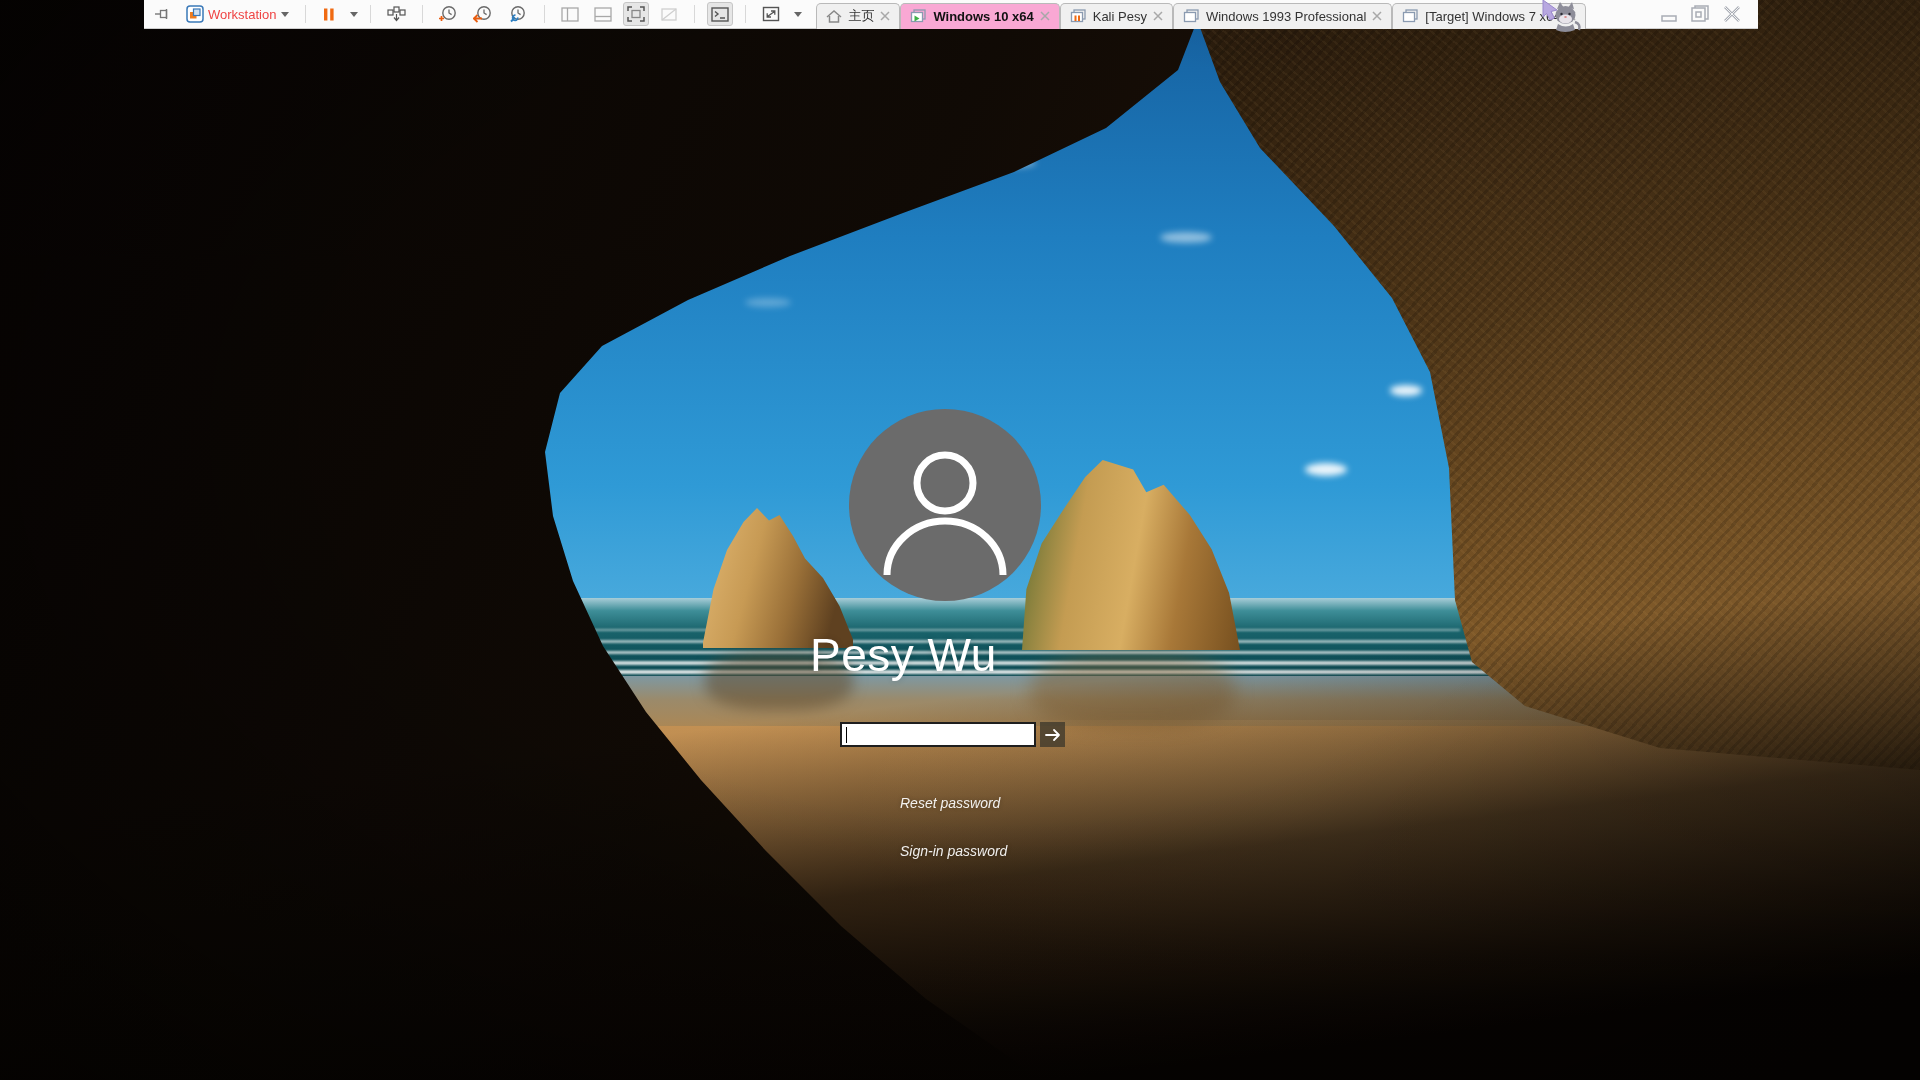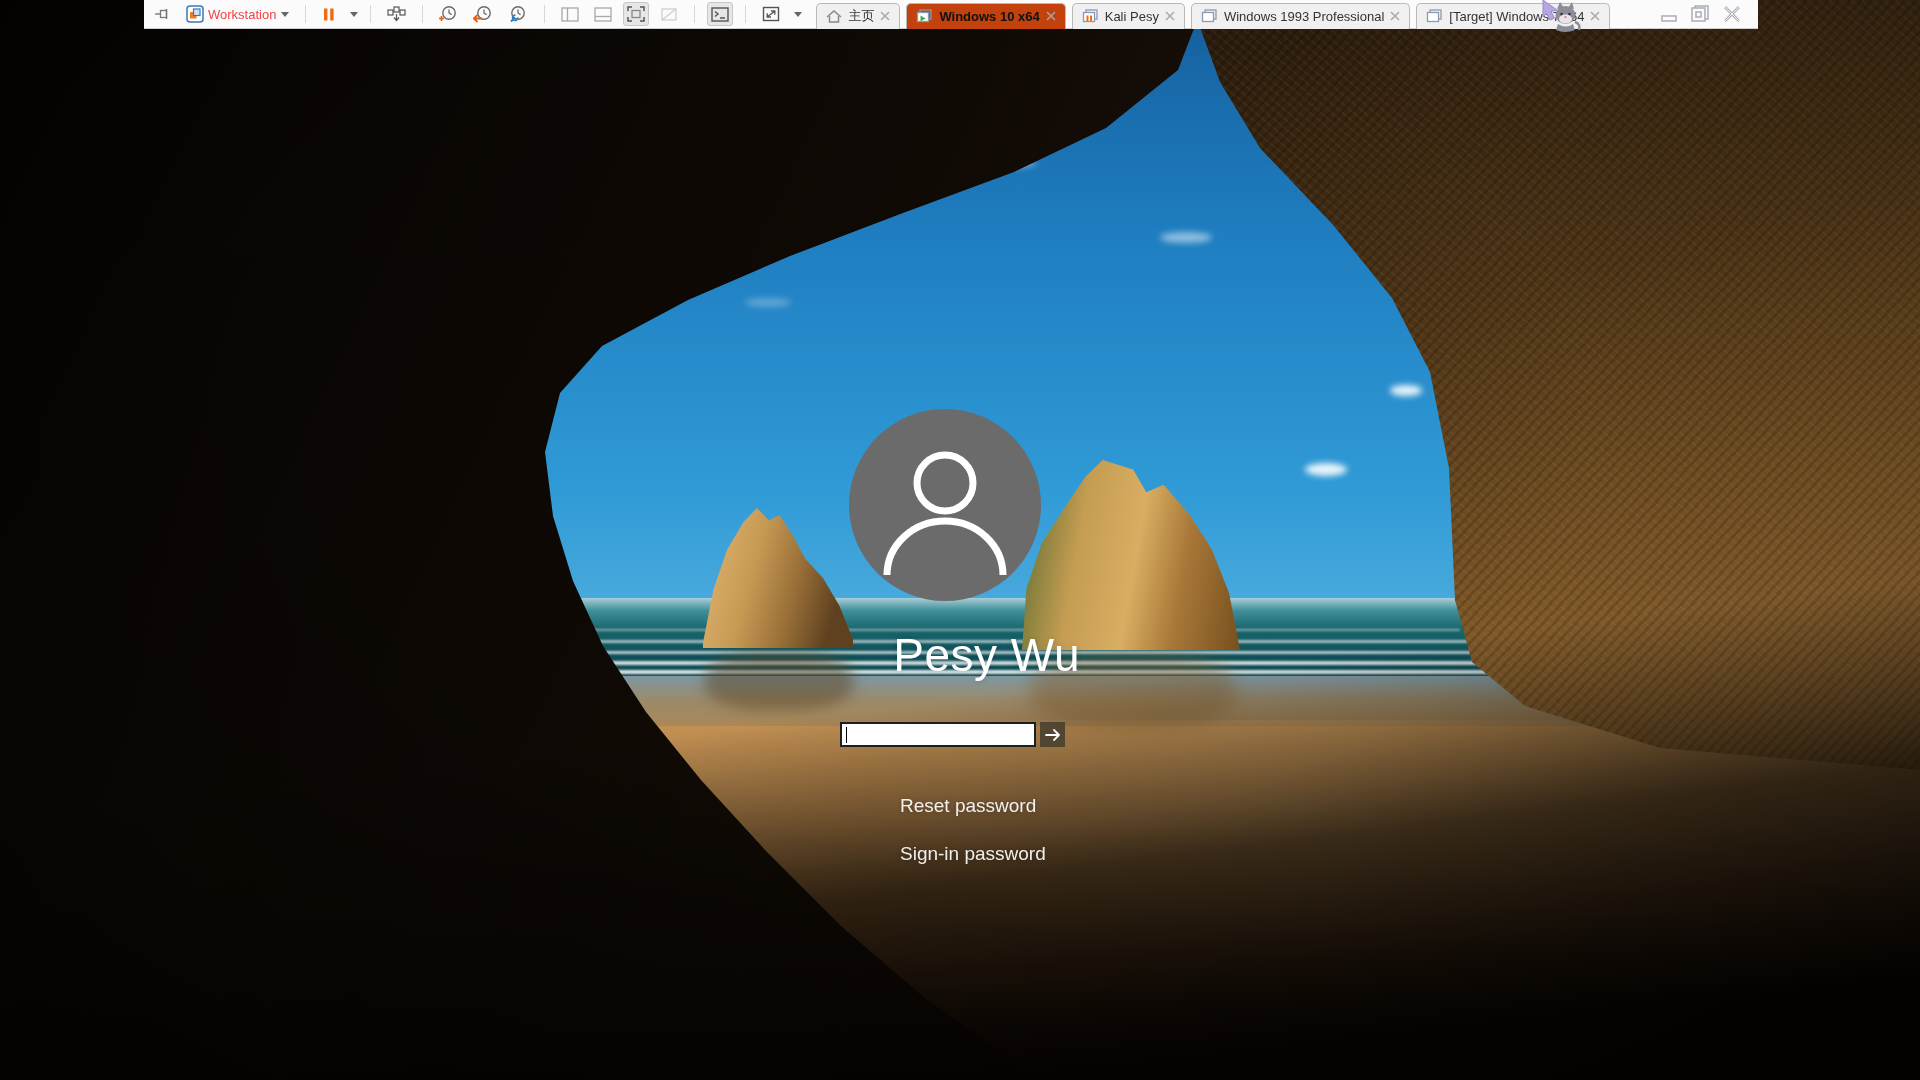--- a/index.html
+++ b/index.html
@@ -45,45 +45,45 @@
   .mass-left{inset:0;filter:drop-shadow(3px 0 4px rgba(140,95,40,.35));
     background:linear-gradient(115deg,#060302 0%,#100a05 42%,#1f1208 66%,#38220f 84%,#150d06 100%);
     clip-path:polygon(0px 0px,1205px 0px,1178px 70px,1106px 128px,1014px 172px,903px 213px,790px 256px,688px 300px,602px 346px,560px 393px,545px 452px,553px 516px,573px 581px,603px 646px,646px 712px,701px 780px,766px 851px,841px 926px,926px 999px,1012px 1059px,1038px 1080px,0px 1080px);}
   .shadow-bottom{inset:0;
     background:linear-gradient(173deg,rgba(8,5,2,0) 62%,rgba(8,5,2,.72) 76%,#060301 92%);}
   .vignette{inset:0;background:radial-gradient(ellipse at 52% 40%,rgba(0,0,0,0) 42%,rgba(0,0,0,.18) 72%,rgba(0,0,0,.42) 100%);}
 
   
   .login{position:absolute;inset:0;}
   .avatar{position:absolute;left:849px;top:409px;width:192px;height:192px;border-radius:50%;background:#6b6b6b;}
-  .username{position:absolute;left:810px;top:628px;width:270px;text-align:right;color:#fff;
+  .username{position:absolute;left:810px;top:628px;width:270px;text-align:left;color:#fff;
     font-size:46px;font-weight:300;letter-spacing:.5px;text-shadow:0 0 6px rgba(0,0,0,.15);}
   .pwrow{position:absolute;left:840px;top:722px;height:25px;display:flex;align-items:stretch;}
   .pwbox{width:196px;background:#fff;border:2px solid #1e1e1e;position:relative;}
   .caret{position:absolute;left:4px;top:3px;width:1px;height:16px;background:#000;}
   .pwsubmit{width:25px;height:25px;margin-left:4px;border:none;padding:0;cursor:pointer;
     background:rgba(62,56,44,.78);display:flex;align-items:center;justify-content:center;}
-  .link{position:absolute;left:900px;color:rgba(255,255,255,.92);font-size:19px;cursor:pointer;text-shadow:0 0 4px rgba(0,0,0,.25);}
+  .link{position:absolute;left:900px;color:rgba(255,255,255,.92);font-size:14px;cursor:pointer;text-shadow:0 0 4px rgba(0,0,0,.25);font-style:italic;}
   .link-reset{top:795px;}
   .link-signin{top:843px;}
 
   
   .toolbar{position:absolute;left:144px;top:0;width:1614px;height:29px;background:#fbfbfb;
     border-bottom:1px solid #cfcfcf;display:flex;align-items:center;padding:0 8px 0 6px;}
   .tb-left{display:flex;align-items:center;gap:7px;flex:0 0 auto;}
   .sep{width:1px;height:18px;background:#d8d8d8;margin:0 5px;}
   .tbtn{display:flex;align-items:center;justify-content:center;height:24px;padding:0 3px;border-radius:3px;border:1px solid transparent;cursor:pointer;}
   .tbtn.pressed{background:#e6e6e6;border-color:#c6c6c6;}
   .tbtn.disabled{opacity:.45;cursor:default;}
   .menu-label{font-size:13px;color:#ef4444;margin:0 2px 0 4px;cursor:pointer;}
   .caret-down{width:0;height:0;border-left:4px solid transparent;border-right:4px solid transparent;border-top:5px solid #666;margin-left:3px;cursor:pointer;}
-  .tabs{display:flex;align-items:flex-end;gap:6px;height:29px;margin-left:14px;flex:0 0 auto;}
+  .tabs{display:flex;align-items:flex-end;height:29px;margin-left:14px;flex:0 0 auto;}
   .tab{height:26px;display:flex;align-items:center;gap:6px;padding:0 9px;background:#f0f0f0;
     border:1px solid #b9b9b9;border-bottom:none;border-radius:5px 5px 0 0;font-size:13px;color:#333;cursor:pointer;}
-  .tab.active{background:#c2410c;font-weight:bold;color:#111;}
+  .tab.active{background:#f9a8d4;font-weight:bold;color:#111;}
   .tab .x{display:flex;align-items:center;cursor:pointer;}
   .win-controls{margin-left:auto;display:flex;align-items:center;gap:12px;padding-right:8px;}
   .wc{cursor:pointer;display:flex;align-items:center;}
 
   .cursor-cat{position:absolute;left:1530px;top:0px;z-index:50;}
 </style>
 </head>
 <body>
 
 <div class="screen">

